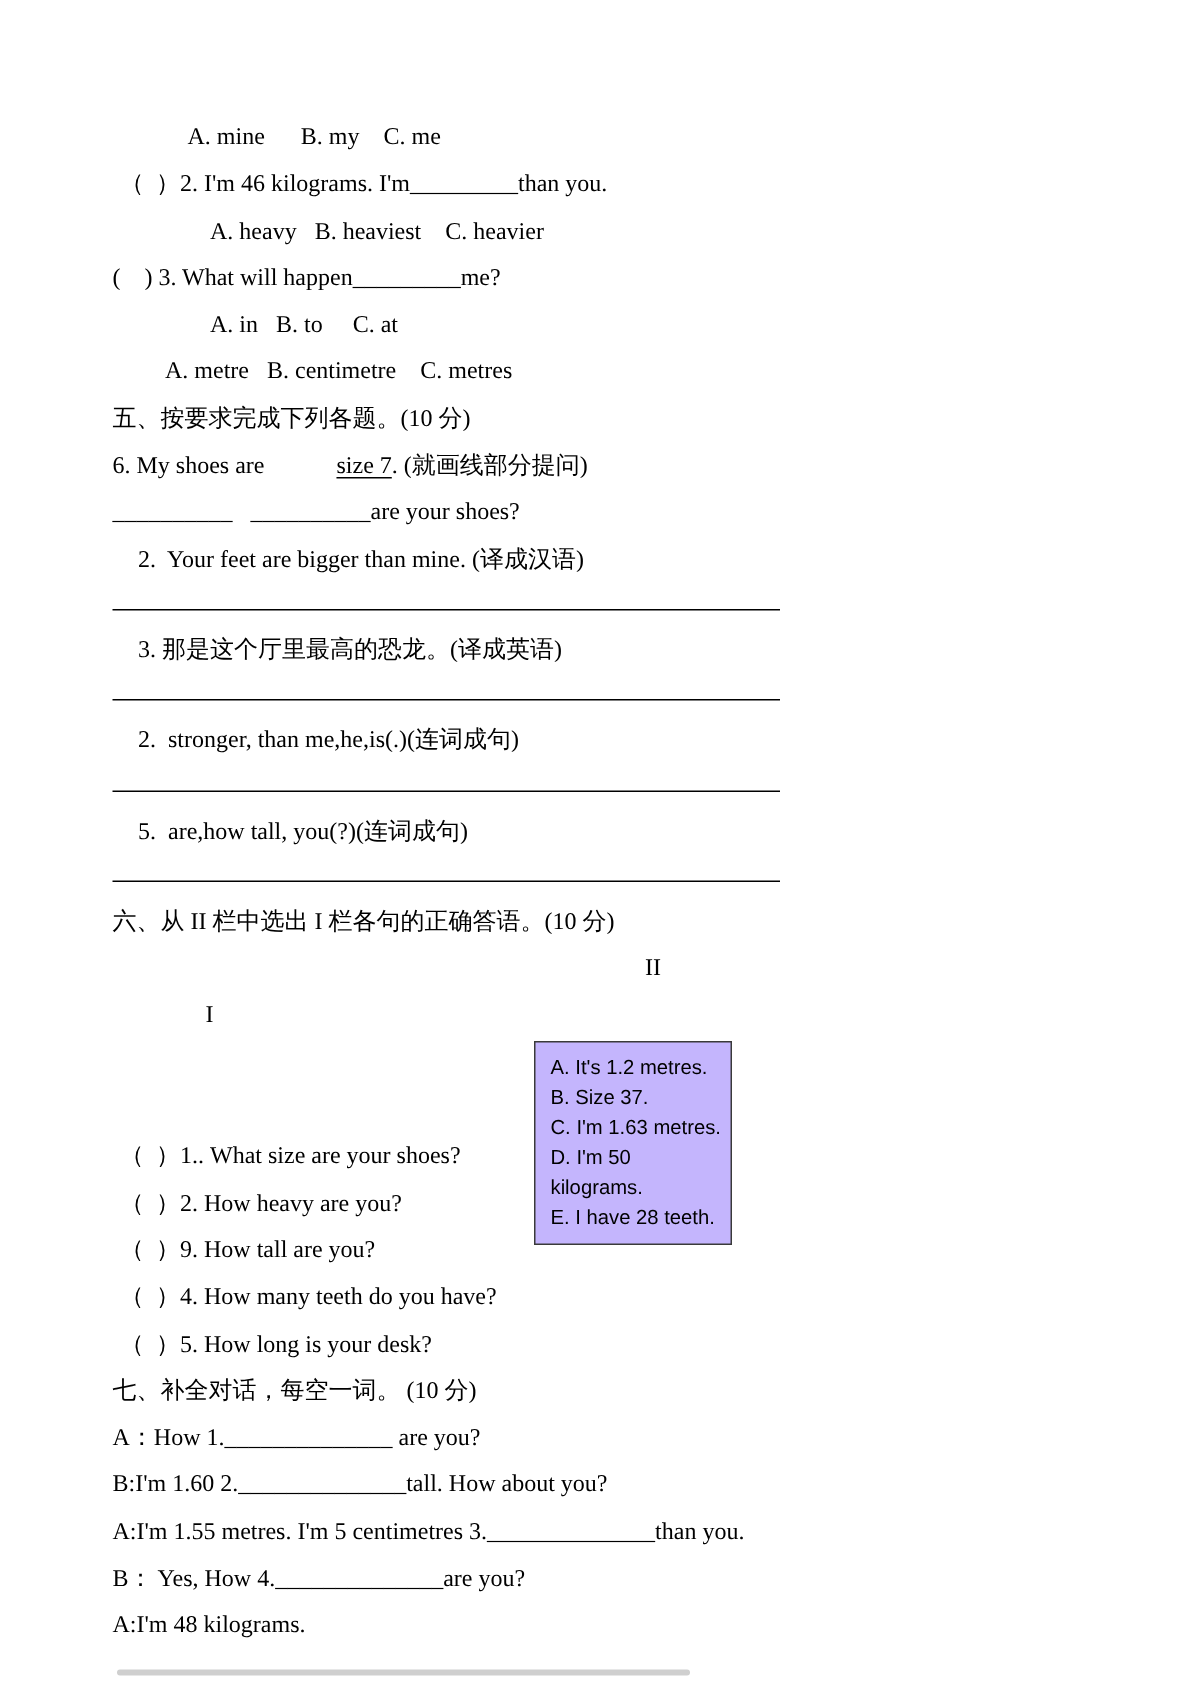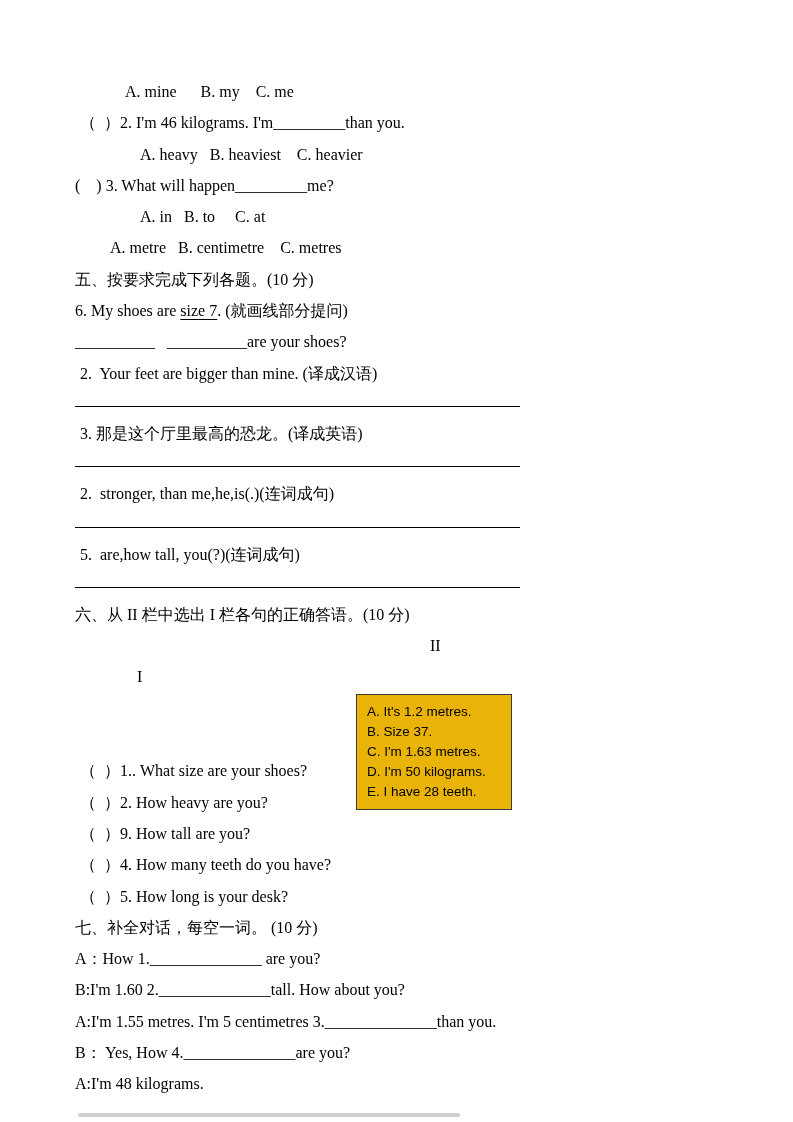--- a/index.html
+++ b/index.html
@@ -18,46 +18,46 @@
   .content {
     position: absolute;
     left: 75px;
     top: 76px;
     width: 650px;
   }
   .line {
     line-height: 31.3px;
     white-space: pre-wrap;
   }
-  .ind3  { margin-left: 5px; }
+  .ind3  { margin-left: 17px; }
   .ind5  { margin-left: 5px; }
   .ind35 { margin-left: 35px; }
   .ind50 { margin-left: 50px; }
   .ind65 { margin-left: 65px; }
-  .u { text-decoration: underline; text-underline-offset: 3px; }
+  .u { text-decoration: underline; text-underline-offset: 3px; margin-left: 44px; }
   .answer-line {
     width: 445px;
     height: 18px;
     border-bottom: 1px solid #000000;
     margin-bottom: 11px;
   }
   .match { position: relative; }
   .match-head { position: relative; }
   .head-i { margin-left: 30px; }
   .head-ii { position: absolute; left: 355px; top: 0; }
   .answer-box {
     position: absolute;
     left: 281px;
     top: 64px;
-    width: 156px;
+    width: 132px;
     border: 1px solid #3a3a3a;
     padding: 7px 6px 7px 10px;
     font-family: "Liberation Sans", "DejaVu Sans", sans-serif;
     font-size: 13.5px;
-    background: #eab308;
+    background: #c4b5fd;
   }
   .box-line {
     line-height: 20px;
     white-space: pre-wrap;
   }
   .hscroll {
     position: absolute;
     left: 78px;
     bottom: 5px;
     width: 382px;

